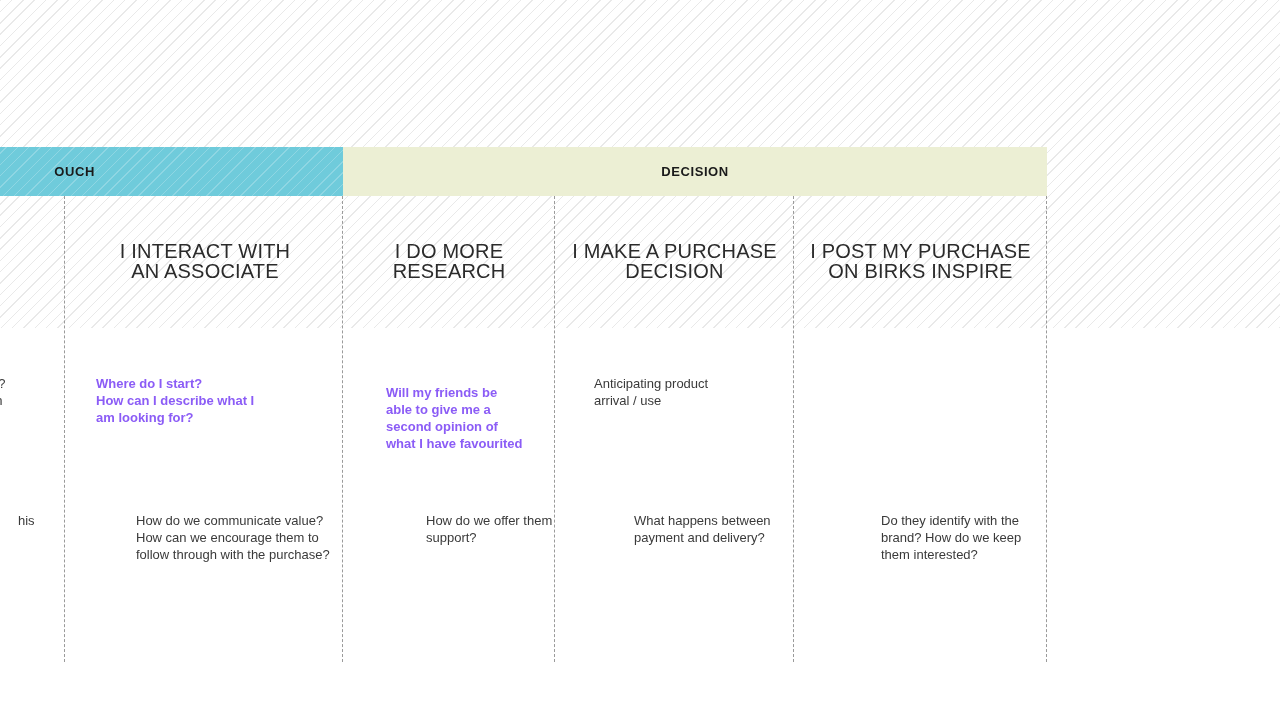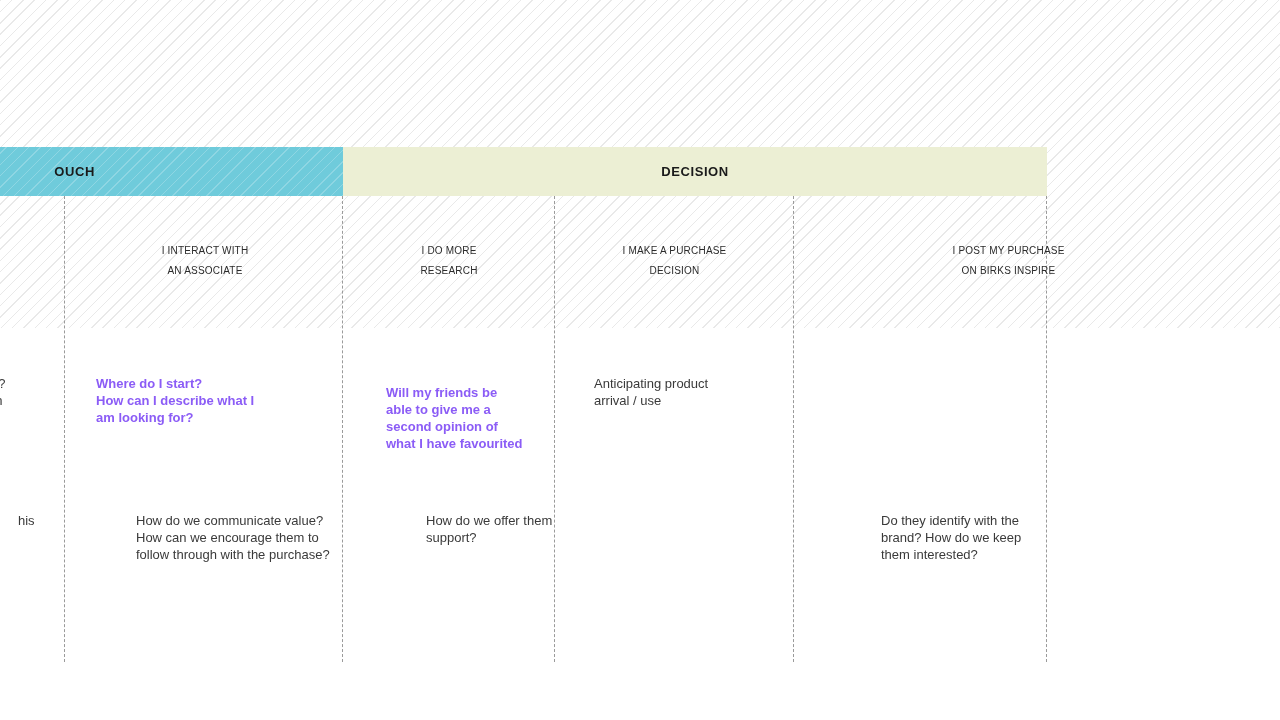--- a/index.html
+++ b/index.html
@@ -109,21 +109,21 @@
     top: 196px;
     width: 0;
     height: 466px;
     border-left: 1px dashed #9a9a9a;
   }
 
   .col-header {
     position: absolute;
     top: 241px;
     text-align: center;
-    font-size: 10px;
+    font-size: 20px;
     line-height: 20px;
     letter-spacing: 0.2px;
     color: #2b2b2b;
     white-space: pre-line;
   }
 
   
   .cell {
     position: absolute;
     font-size: 13px;
@@ -185,21 +185,21 @@
 
   <div class="col-header" style="left:66px; width:278px;">I INTERACT WITH
 AN ASSOCIATE</div>
 
   <div class="col-header" style="left:344px; width:210px;">I DO MORE
 RESEARCH</div>
 
   <div class="col-header" style="left:556px; width:237px;">I MAKE A PURCHASE
 DECISION</div>
 
-  <div class="col-header" style="left:838px; width:251px;padding-left:45px;">I POST MY PURCHASE
+  <div class="col-header" style="left:795px; width:251px;">I POST MY PURCHASE
 ON BIRKS INSPIRE</div>
 
   <div class="cell row-thoughts regular" style="left:-22px; width:80px; text-align:left;">irks?
 nt in</div>
 
   <div class="cell row-thoughts" style="left:96px; width:230px;">Where do I start?
 How can I describe what I
 am looking for?</div>
 
   <div class="cell row-thoughts" style="left:386px; width:160px;margin-top:9px;">Will my friends be
@@ -213,18 +213,20 @@
 
   <div class="cell row-questions" style="left:-22px; width:80px; text-align:left;">his</div>
 
   <div class="cell row-questions" style="left:96px; width:235px;">How do we communicate value?
 How can we encourage them to
 follow through with the purchase?</div>
 
   <div class="cell row-questions" style="left:386px; width:165px;">How do we offer them
 support?</div>
 
+  <div class="cell row-questions" style="left:594px; width:190px;">What happens between
+payment and delivery?</div>
 
   <div class="cell row-questions" style="left:841px; width:175px;">Do they identify with the
 brand? How do we keep
 them interested?</div>
 
 </div>
 
 </body></html>

